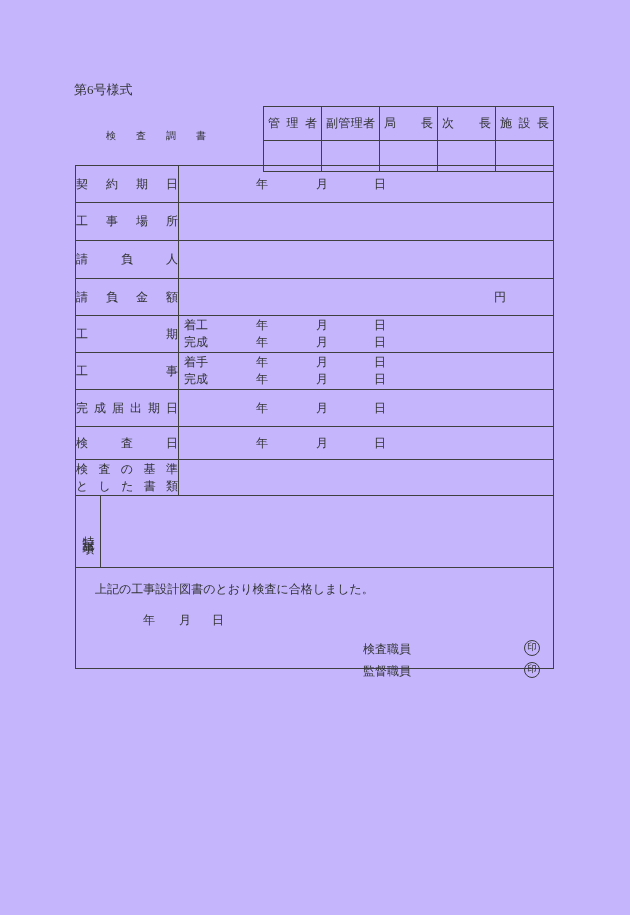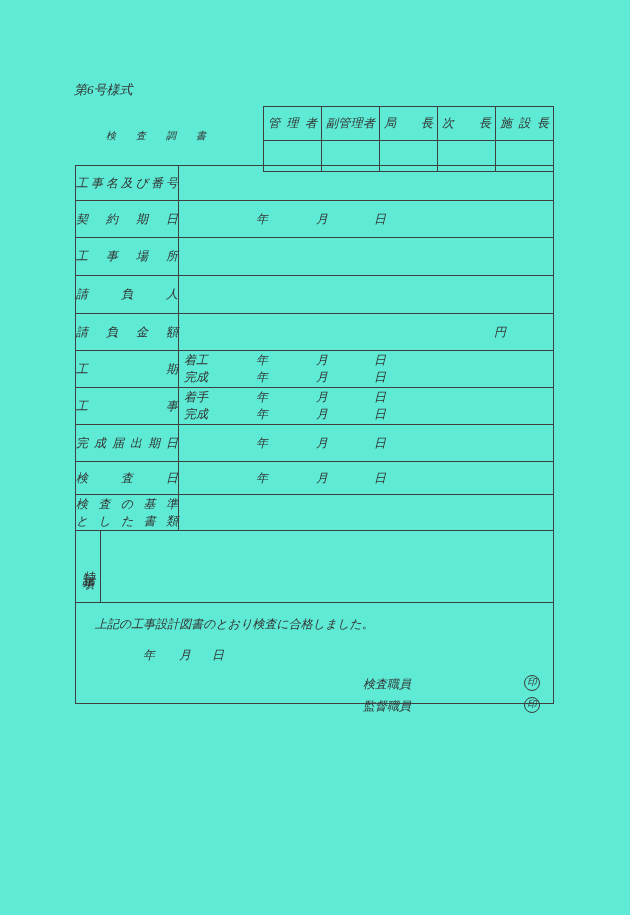--- a/index.html
+++ b/index.html
@@ -2,21 +2,21 @@
 <html lang="ja"><head>
 <meta charset="utf-8">
 <style>
   * { margin:0; padding:0; box-sizing:border-box; }
   html,body { background:#fafafa; }
   body {
     width:630px; height:915px;
     font-family:"Liberation Serif","DejaVu Serif",serif;
     color:#333;
   }
-  .page { position:relative; width:630px; height:915px; background:#5eead4; overflow:hidden;font-style:italic; }
+  .page { position:relative; width:630px; height:915px; background:#c4b5fd; overflow:hidden; }
 
   .form-number { position:absolute; left:74px; top:81px; font-size:13px; }
 
   .doc-title {
     position:absolute; left:106px; top:129px;
     font-size:10px; letter-spacing:2em; white-space:nowrap;
   }
 
   
   table.approval {
@@ -114,24 +114,20 @@
       <td></td>
       <td></td>
       <td></td>
       <td></td>
     </tr>
   </tbody>
     </table>
 
   <table class="main">
     <tbody>
-        <tr style="height:35px">
-      <td class="label-cell">工事名及び番号</td>
-      <td class="value-cell"></td>
-    </tr>
     <tr style="height:37px">
       <td class="label-cell">契約期日</td>
       <td class="value-cell">
         <div class="dateline">
           <span class="y">年</span>
           <span class="m">月</span>
           <span class="d">日</span>
         </div>
       </td>
     </tr>

